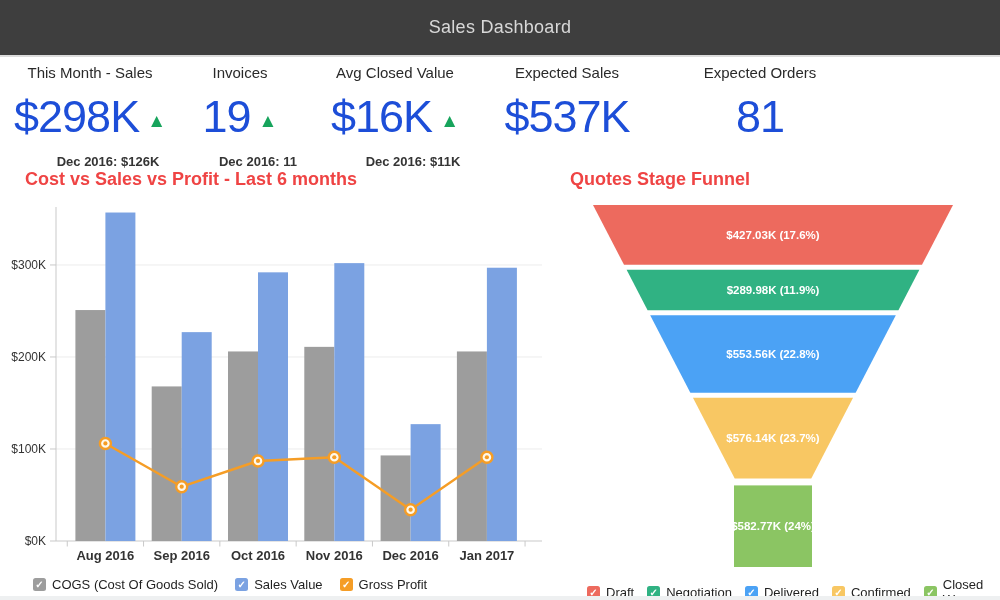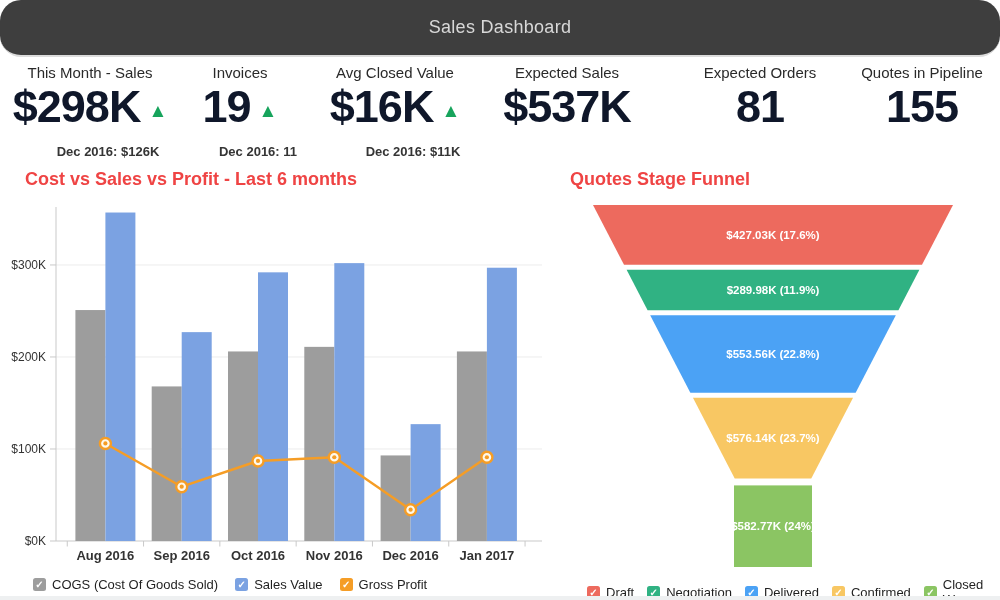--- a/index.html
+++ b/index.html
@@ -1,29 +1,29 @@
 <!DOCTYPE html>
 <html><head>
 <meta charset="utf-8">
 <style>
   html,body { margin:0; padding:0; background:#fff; font-family:"Liberation Sans", sans-serif; }
   #app { position:relative; width:1000px; height:600px; background:#ffffff; overflow:hidden; }
 
   
   .header { position:absolute; top:0; left:0; width:1000px; height:57px; background:#3e3e3e;
             border-bottom:2px solid #dcdcdc; box-sizing:border-box;
-            display:flex; align-items:center; justify-content:center;border-radius:21px; }
+            display:flex; align-items:center; justify-content:center; }
   .header-title { color:#d8d8d8; font-size:18px; letter-spacing:0.3px; }
 
   
   .kpi { position:absolute; top:64px; transform:translateX(-50%);
          display:flex; flex-direction:column; align-items:center; white-space:nowrap; }
-  .kpi-label { font-size:15px; color:#2a2a2a; margin-bottom:3px; }
+  .kpi-label { font-size:15px; color:#2a2a2a; margin-bottom:13px; }
   .kpi-value-row { display:flex; align-items:center; }
-  .kpi-value { font-size:45px; font-weight:700; color:#0f172a; letter-spacing:-1px; line-height:1.02; }
+  .kpi-value { font-size:45px; font-weight:400; color:#1d4ed8; letter-spacing:-1px; line-height:1.02; }
   .kpi-arrow { color:#17a45c; font-size:19px; margin-left:8px; margin-top:8px; line-height:1; }
   .kpi-sub { font-size:13px; font-weight:600; color:#353535; margin-top:14px; transform:translateX(18px); }
 
   
   .chart-title { position:absolute; font-size:18px; font-weight:700; color:#ef4444; }
   #left-title  { left:25px;  top:169px; }
   #right-title { left:570px; top:169px; }
 
   svg { position:absolute; }
   #bar-svg    { left:0px;   top:198px; }
@@ -87,28 +87,20 @@
 
   <div class="kpi" style="left:760px">
     <div class="kpi-label">Expected Orders</div>
     <div class="kpi-value-row">
       <span class="kpi-value">81</span>
 
     </div>
 
   </div>
 
-  <div class="kpi" style="left:922px">
-    <div class="kpi-label">Quotes in Pipeline</div>
-    <div class="kpi-value-row">
-      <span class="kpi-value">155</span>
-
-    </div>
-
-  </div>
 
   <div class="chart-title" id="left-title">Cost vs Sales vs Profit - Last 6 months</div>
   <div class="chart-title" id="right-title">Quotes Stage Funnel</div>
 
   <svg id="bar-svg" width="560" height="378" viewBox="0 0 560 378">
       <line x1="50" y1="343" x2="56" y2="343" stroke="#c9c9c9" stroke-width="1"></line>
       <text x="46" y="347" text-anchor="end" font-size="12" fill="#333333">$0K</text>
       <line x1="56" y1="250.98898071625345" x2="542" y2="250.98898071625345" stroke="#ececec" stroke-width="1"></line>
       <line x1="50" y1="250.98898071625345" x2="56" y2="250.98898071625345" stroke="#c9c9c9" stroke-width="1"></line>
       <text x="46" y="254.98898071625345" text-anchor="end" font-size="12" fill="#333333">$100K</text>

